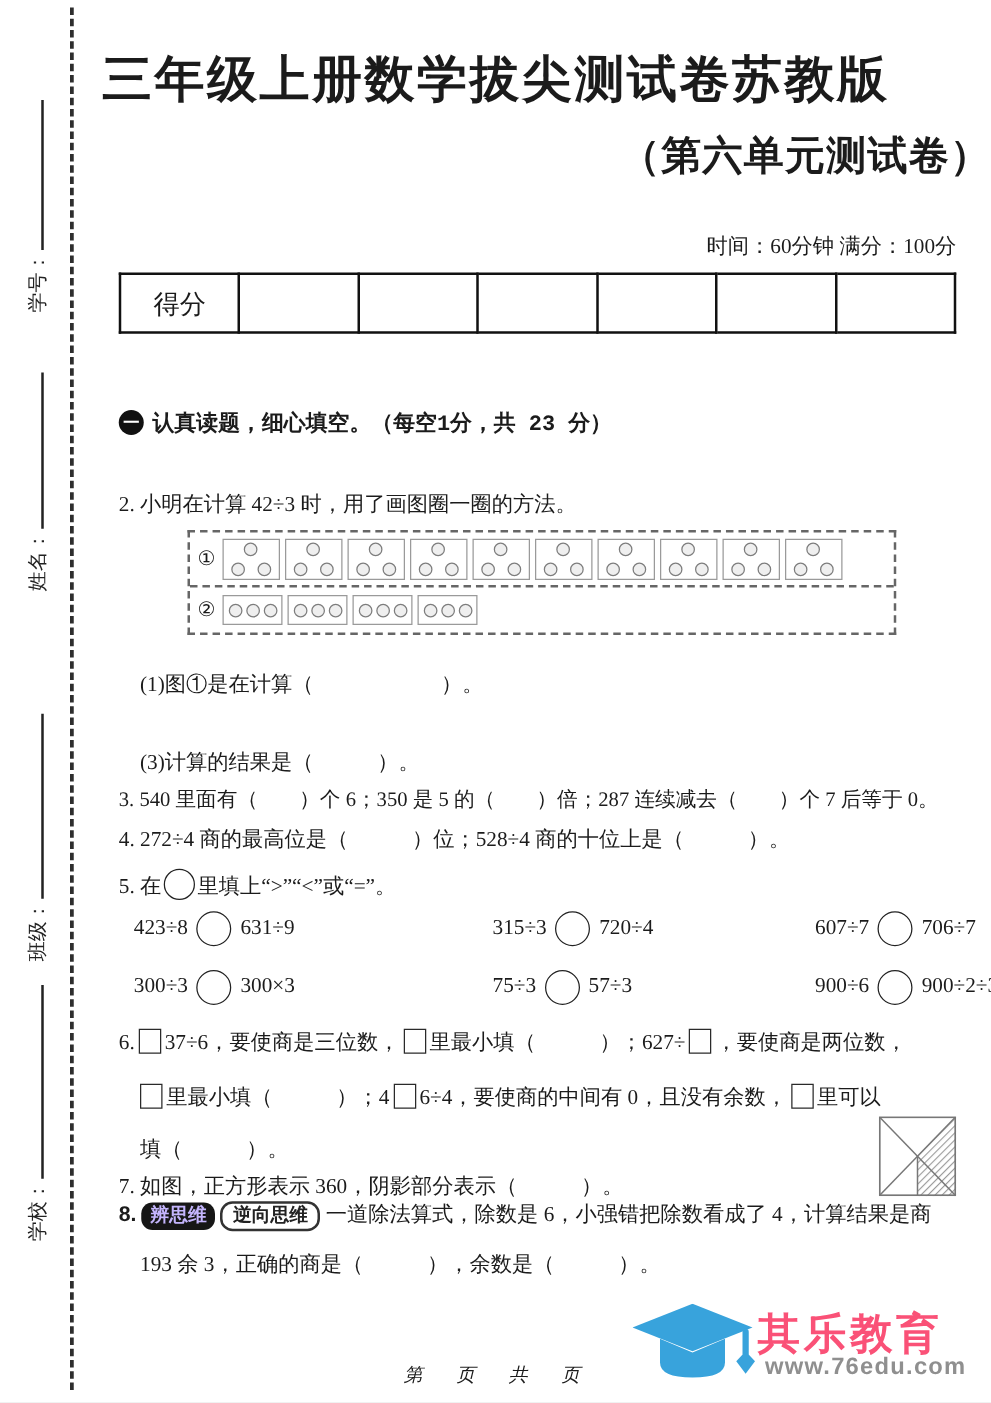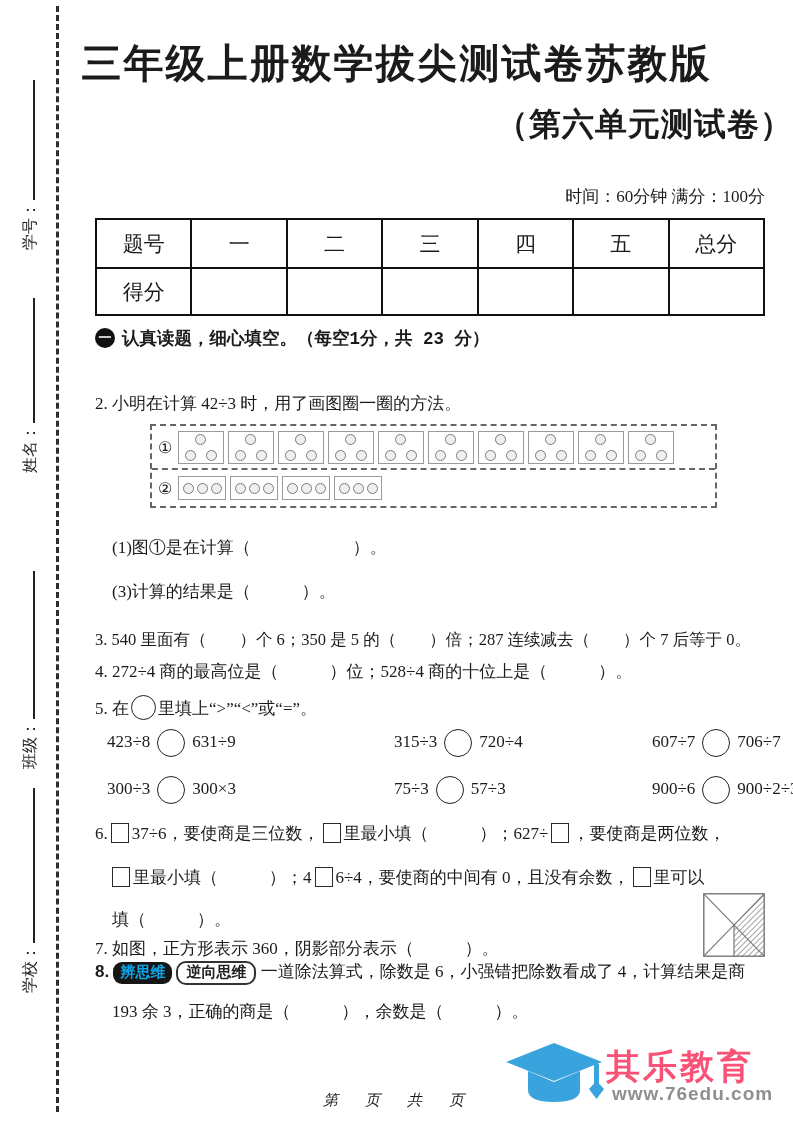--- a/index.html
+++ b/index.html
@@ -56,21 +56,21 @@
               vertical-align:middle;margin:0 7px;}
   .mini-circle{display:inline-block;width:23px;height:23px;border:1.6px solid #222;border-radius:50%;
                vertical-align:-6px;margin:0 2px;}
   .cmp-grid{left:107px;top:729px;display:grid;grid-template-columns:287px 258px auto;row-gap:19px;}
   .cmp-item{font-size:17px;white-space:nowrap;}
 
   
   .sq{display:inline-block;width:16px;height:18px;border:1.6px solid #2a2a2a;vertical-align:-4px;margin:0 3px;}
 
   
-  .badge-dark{display:inline-block;background:#161616;color:#0ea5e9;border-radius:9px;padding:1px 7px 2px;
+  .badge-dark{display:inline-block;background:#161616;color:#c4b5fd;border-radius:9px;padding:1px 7px 2px;
               font-family:"Liberation Sans","DejaVu Sans",sans-serif;font-weight:bold;font-size:15px;}
   .badge-outline{display:inline-block;border:2px solid #333;border-radius:10px;padding:0 8px 1px;margin-left:4px;
               font-family:"Liberation Sans","DejaVu Sans",sans-serif;font-weight:bold;font-size:15px;color:#222;}
 
   
   .page-num{left:0;right:0;top:1091px;text-align:center;font-size:15px;letter-spacing:6px;font-style:italic;}
   .logo-name{left:606px;top:1044px;font-family:"Liberation Sans","DejaVu Sans",sans-serif;font-weight:bold;
              font-size:34px;letter-spacing:3px;color:var(--logo-name,#fa5177);}
   .logo-url{left:612px;top:1083px;font-family:"Liberation Sans","DejaVu Sans",sans-serif;font-weight:bold;
             font-size:19px;color:var(--logo-url,#8f8f8f);letter-spacing:1px;}
@@ -94,29 +94,20 @@
   <div class="side-label" style="left:20px;top:993px;">
     <span>学校：</span><span class="blank-line" style="width:155px;"></span>
   </div>
 
   <div class="abs title">三年级上册数学拔尖测试卷苏教版</div>
   <div class="abs subtitle">（第六单元测试卷）</div>
   <div class="abs exam-info">时间：60分钟  满分：100分</div>
 
   <table class="score-table abs">
     <tbody>
-        <tr class="hdr">
-      <td>题号</td>
-      <td>一</td>
-      <td>二</td>
-      <td>三</td>
-      <td>四</td>
-      <td>五</td>
-      <td>总分</td>
-    </tr>
     <tr class="scr">
       <td>得分</td>
       <td></td>
       <td></td>
       <td></td>
       <td></td>
       <td></td>
       <td></td>
     </tr>
   </tbody>
@@ -201,21 +192,21 @@
           <i class="dot"></i>
         </span>
         <span class="group row">
           <i class="dot"></i>
           <i class="dot"></i>
           <i class="dot"></i>
         </span>
       </div>
     </div>
   <div class="abs qline" style="left:112px;top:536px;">(1)图①是在计算（　　　　　　）。</div>
-  <div class="abs qline" style="left:112px;top:580px;">(3)计算的结果是（　　　）。</div>
+  <div class="abs qline" style="left:112px;top:598px;">(3)计算的结果是（　　　）。</div>
 
   <div class="abs qsmall" style="left:95px;top:629px;">3. 540 里面有（　　）个 6；350 是 5 的（　　）倍；287 连续减去（　　）个 7 后等于 0。</div>
   <div class="abs qline" style="left:95px;top:660px;">4. 272÷4 商的最高位是（　　　）位；528÷4 商的十位上是（　　　）。</div>
 
   <div class="abs qline" style="left:95px;top:695px;">
     <span>5. 在</span><span class="mini-circle"></span><span>里填上“&gt;”“&lt;”或“=”。</span>
   </div>
   <div class="cmp-grid abs" id="cmp-grid">
       <div class="cmp-item"><span>423÷8</span><span class="cmp-circle"></span><span>631÷9</span></div>
       <div class="cmp-item"><span>315÷3</span><span class="cmp-circle"></span><span>720÷4</span></div>

